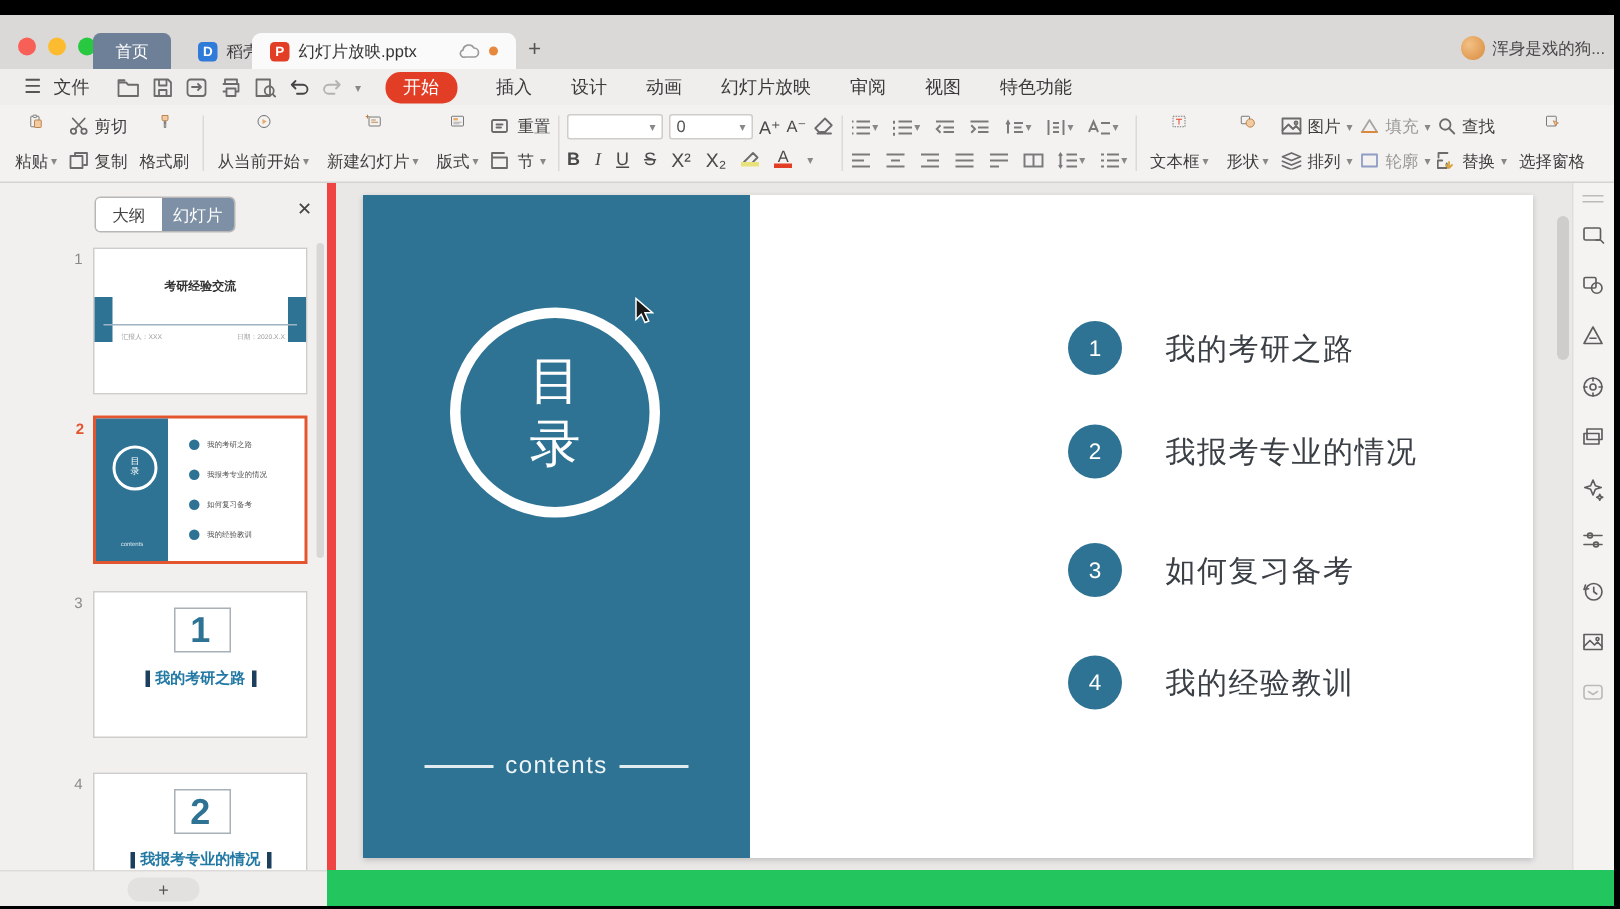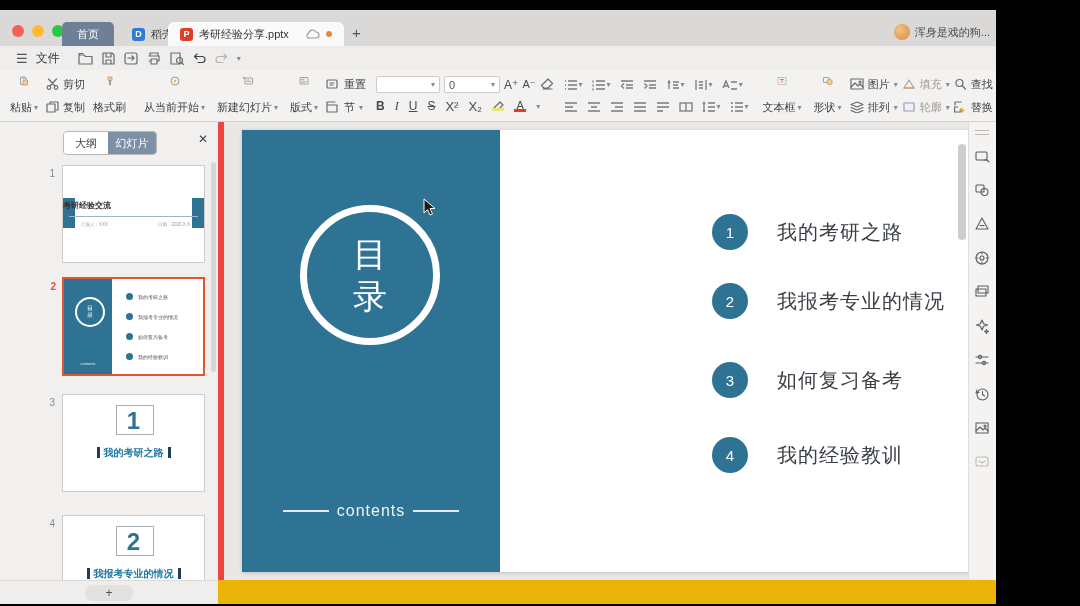--- a/index.html
+++ b/index.html
@@ -1,18 +1,18 @@
 <!DOCTYPE html>
 <html><head>
 <meta charset="utf-8">
 <style>
   html,body{margin:0;padding:0;}
   body{width:1080px;height:606px;background:#000;position:relative;overflow:hidden;
        font-family:"Liberation Sans","DejaVu Sans",sans-serif;-webkit-font-smoothing:antialiased;}
-  .app{position:absolute;left:0;top:10px;width:996px;height:594px;background:#eab308;overflow:hidden;}
+  .app{position:absolute;left:0;top:10px;width:1076px;height:594px;background:#22c55e;overflow:hidden;}
 
   
   .tabbar{position:absolute;left:0;top:0;width:100%;height:36px;background:#dbd9d8;border-bottom:1px solid #c9c7c6;}
   .lights{position:absolute;left:12px;top:15px;display:flex;gap:8px;}
   .light{width:12px;height:12px;border-radius:50%;}
   .tab{position:absolute;top:12px;height:24px;display:flex;align-items:center;gap:6px;
        font-size:11px;color:#fff;border-radius:5px 5px 0 0;padding:0 12px;box-sizing:border-box;}
   .tab.home{left:62px;width:52px;background:#6d8097;justify-content:center;}
   .tab.docer{left:120px;color:#3c3c3c;background:transparent;}
   .docer-logo{width:13px;height:13px;border-radius:3px;background:#2f7bd9;color:#fff;font-size:9px;font-weight:bold;
@@ -67,21 +67,21 @@
   .leftpanel{position:absolute;left:0;top:0;width:218px;height:458px;background:#f1f0ef;border-right:6px solid #ef4444;overflow:hidden;}
   .seg{position:absolute;left:63px;top:9px;width:92px;height:22px;display:flex;border:1px solid #b9b7b5;border-radius:4px;overflow:hidden;font-size:11px;}
   .seg .o{flex:1;display:flex;align-items:center;justify-content:center;background:#fff;color:#444;}
   .seg .s{flex:1.1;display:flex;align-items:center;justify-content:center;background:#7e90a5;color:#fff;}
   .panel-close{position:absolute;right:10px;top:10px;font-size:12px;color:#444;}
   .tnum{position:absolute;left:-36px;top:2px;width:28px;text-align:right;font-size:10px;color:#8a8a8a;}
   .thumb{position:absolute;left:62px;width:143px;background:#fff;border:1px solid #cfcdcc;box-sizing:border-box;}
   .thumb.sel{border:2px solid #e2552f;}
   .thumb.sel .tnum{color:#e2552f;font-weight:bold;}
   
-  .t1-title{position:absolute;left:0;top:34px;width:100%;text-align:left;font-size:8px;font-weight:bold;color:#333;}
+  .t1-title{position:absolute;left:0;top:19px;width:100%;text-align:center;font-size:8px;font-weight:bold;color:#333;}
   .t1-line{position:absolute;left:6px;right:6px;top:50px;height:1px;background:#9fb4c2;}
   .t1-rect{position:absolute;top:32px;width:12px;height:30px;background:#2e7394;}
   .t1-foot{position:absolute;left:12px;right:8px;top:55px;display:flex;justify-content:space-between;font-size:5px;color:#9b9b9b;transform:scale(.9);}
   
   .t2-teal{position:absolute;left:0;top:0;width:48px;height:100%;background:#2e7394;}
   .t2-circle{position:absolute;left:11px;top:18px;width:26px;height:26px;border:2px solid #fff;border-radius:50%;
              display:flex;flex-direction:column;align-items:center;justify-content:center;color:#fff;font-size:6px;line-height:7px;}
   .t2-contents{position:absolute;left:0;bottom:8px;width:48px;text-align:center;color:#dfeaf0;font-size:5px;transform:scale(.8);}
   .t2-item{position:absolute;left:62px;display:flex;align-items:center;gap:5px;font-size:5px;color:#555;}
   .t2-dot{width:7px;height:7px;border-radius:50%;background:#2e7394;flex:none;}
@@ -138,21 +138,21 @@
     </div>
     <div class="tab home">
         <span>首页</span>
       </div>
     <div class="tab docer">
       <span class="docer-logo">D</span>
       <span>稻壳</span>
     </div>
     <div class="tab doc">
       <span class="pptx-logo">P</span>
-      <span>考研经验分享.pptx</span>
+      <span>幻灯片放映.pptx</span>
       <svg class="tab-cloud" width="14" height="10" viewBox="0 0 14 10">
         <path d="M4 9h6a3 3 0 0 0 0-6 4 4 0 0 0-7.4 1.4A2.3 2.3 0 0 0 4 9z" fill="none" stroke="#9a9a9a" stroke-width="1.1"></path>
       </svg>
       <span class="dot"></span>
     </div>
     <div class="newtab">+</div>
     <div class="userbox">
       <span class="avatar"></span>
       <span>浑身是戏的狗...</span>
     </div>
@@ -180,20 +180,30 @@
           <circle cx="9.5" cy="8.5" r="3"></circle>
           <path d="M11.8 10.8L13.5 12.5"></path>
         </svg>
       <svg class="svgic" width="13" height="12" viewBox="0 0 13 12" style="stroke:#444">
           <path d="M4 2L1.5 4.5 4 7M1.5 4.5H9a3 3 0 0 1 0 6H5"></path>
         </svg>
       <svg class="svgic" width="13" height="12" viewBox="0 0 13 12" style="stroke:#b5b3b1">
           <path d="M9 2l2.5 2.5L9 7M11.5 4.5H4a3 3 0 0 0 0 6h4"></path>
         </svg>
       <span class="caret">▾</span>
+    </div>
+    <div class="menu-items">
+      <span class="pill">开始</span>
+      <span>插入</span>
+      <span>设计</span>
+      <span>动画</span>
+      <span>幻灯片放映</span>
+      <span>审阅</span>
+      <span>视图</span>
+      <span>特色功能</span>
     </div>
   </div>
 
   <div class="toolbar">
 
     <div class="tgroup">
       <div class="bigbtn">
         <svg width="20" height="20" viewBox="0 0 20 20">
           <rect x="3" y="3" width="11" height="14" rx="1" fill="none" stroke="#6b6b6b" stroke-width="1.2"></rect>
           <rect x="6" y="1.5" width="5" height="3" rx="1" fill="#fff" stroke="#6b6b6b" stroke-width="1.2"></rect>

